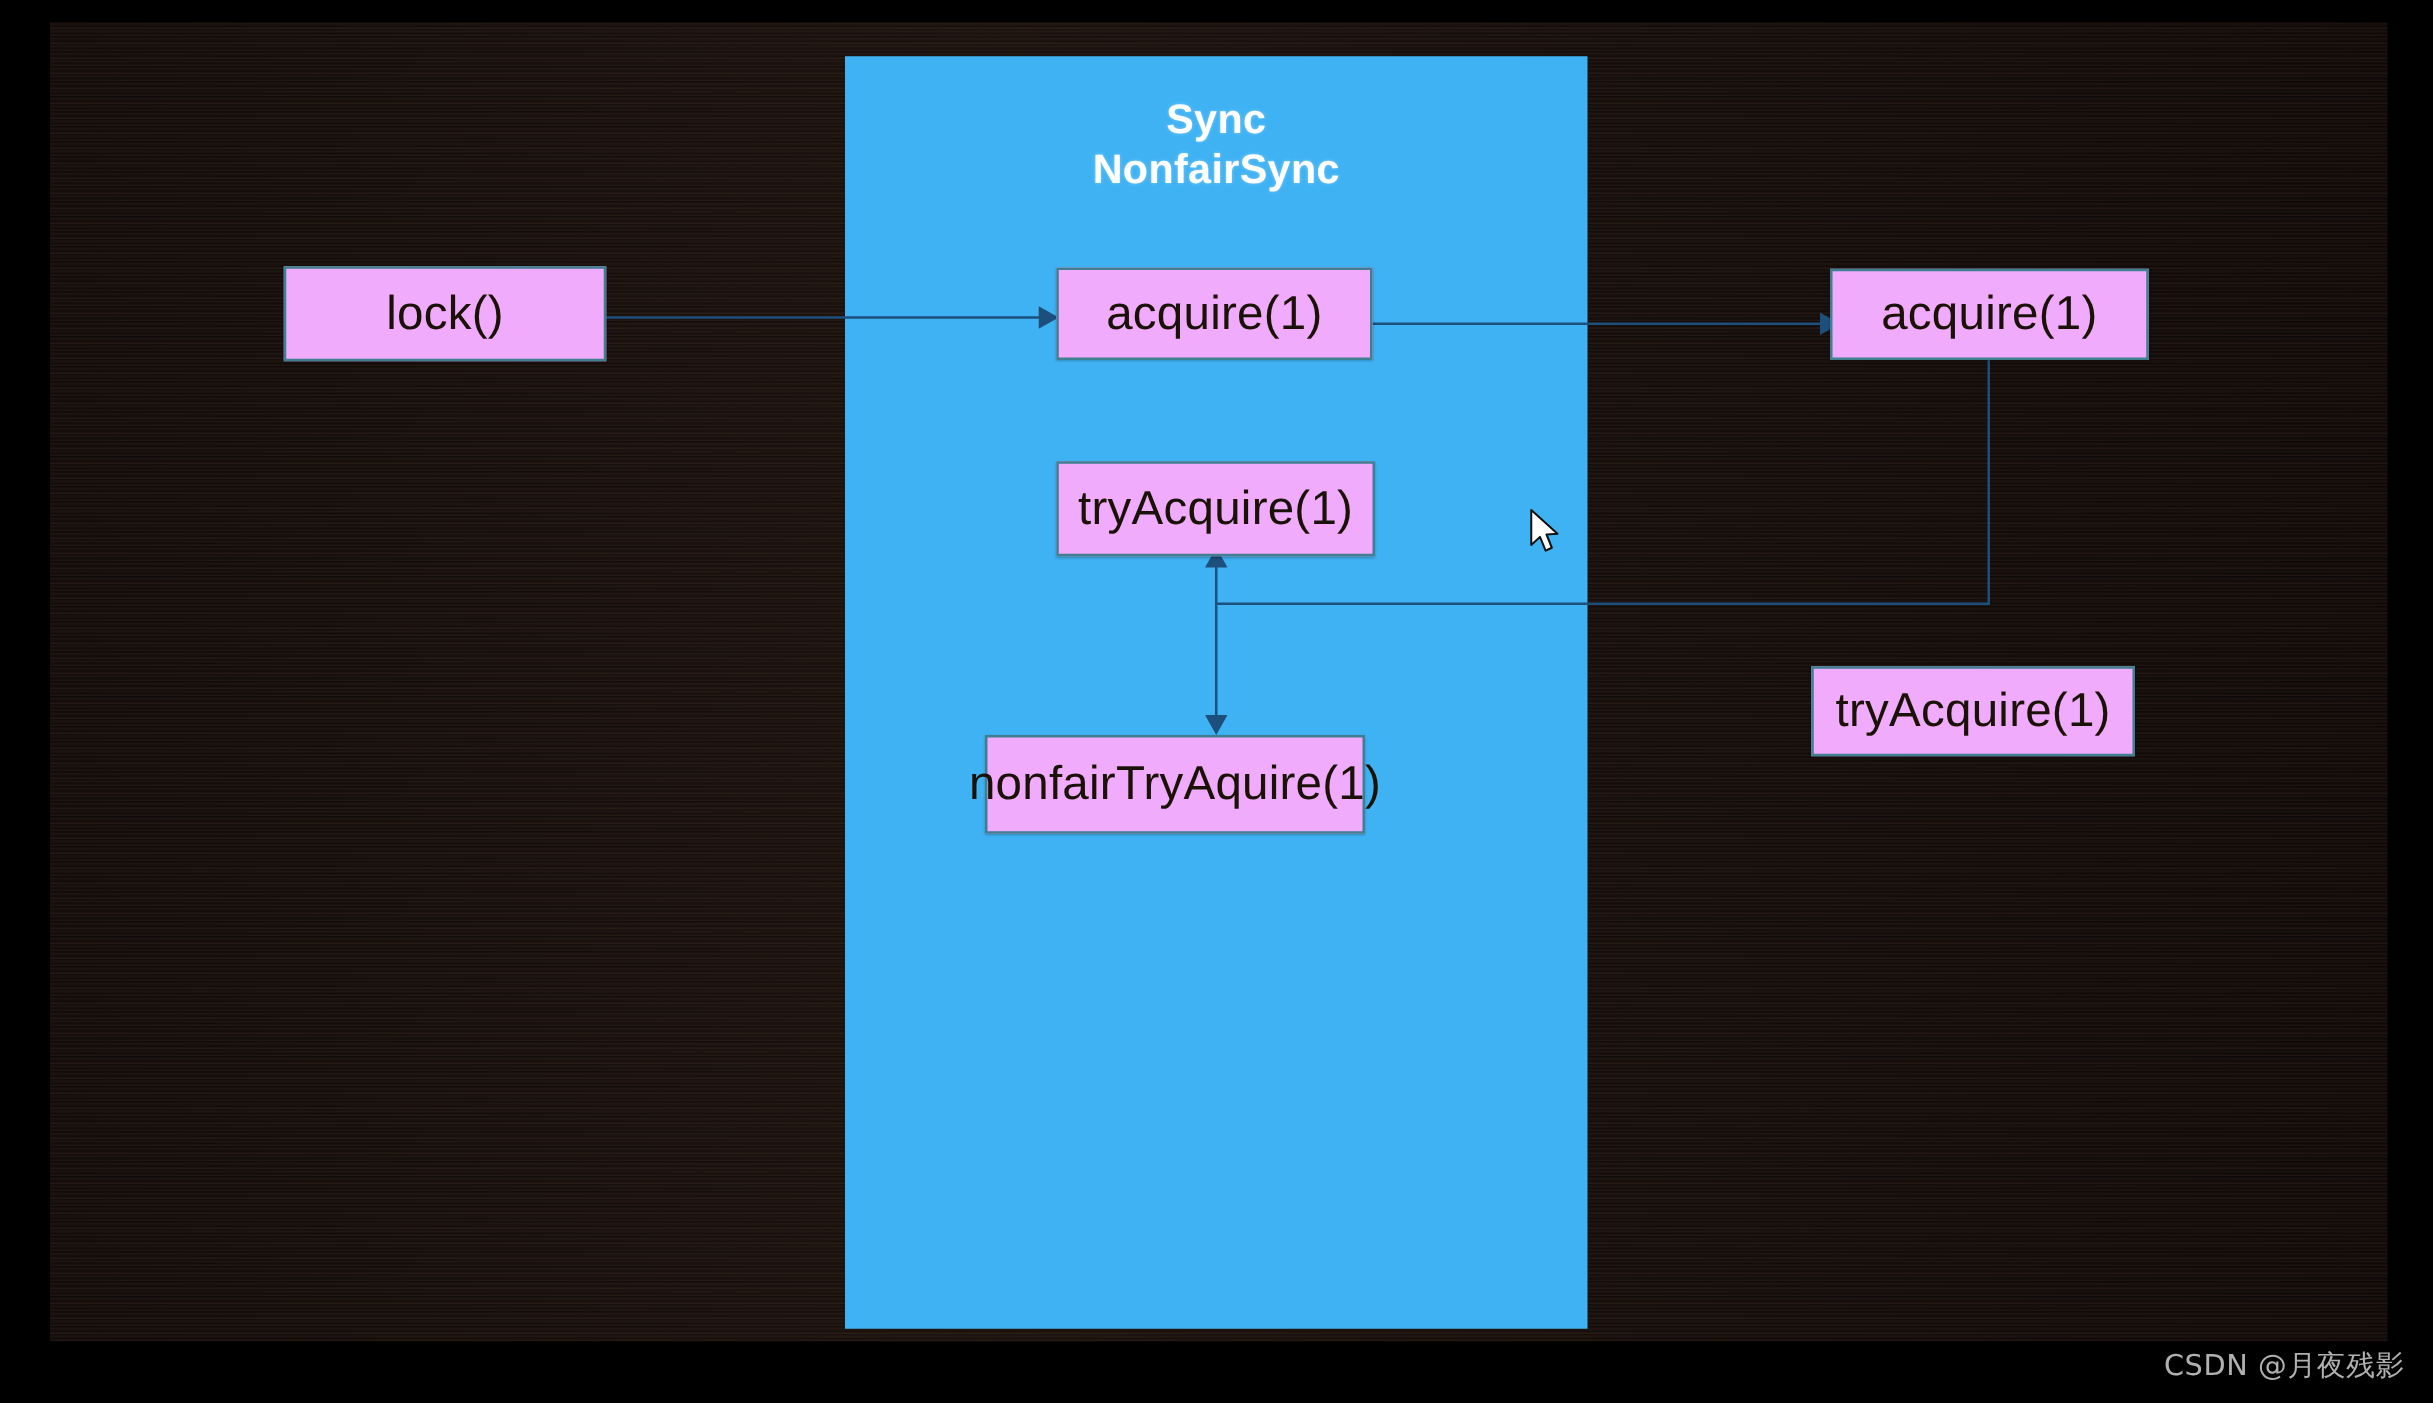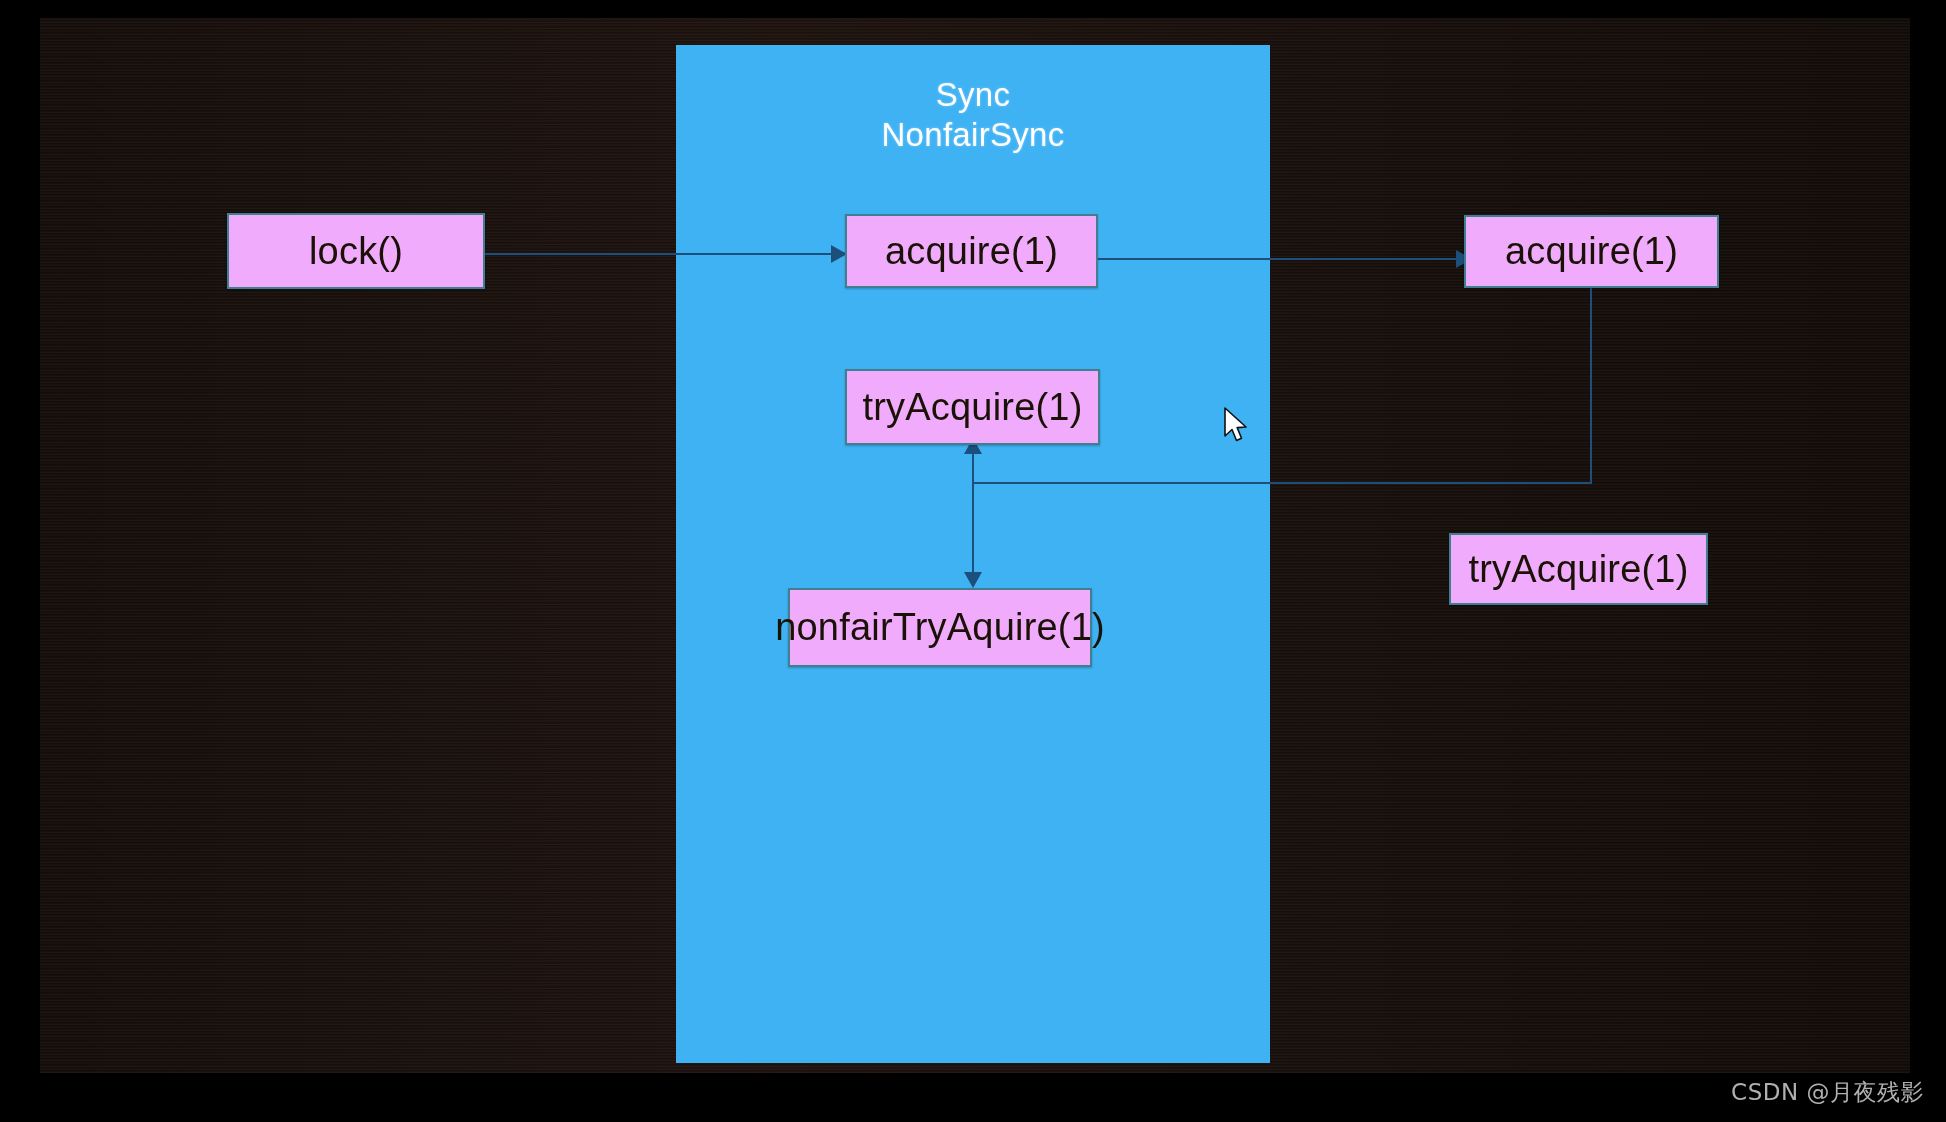--- a/index.html
+++ b/index.html
@@ -117,21 +117,21 @@
 </style>
 </head>
 <body>
 
 <div id="screen">
 
   <div class="slide-frame"></div>
 
 
   <div class="panel" style="left:676px; top:45px; width:594px; height:1018px;">
-    <div class="panel-title" style="top:30px;">Sync
+    <div class="panel-title" style="top:30px;font-weight:bold;">Sync
 NonfairSync</div>
   </div>
 
 
   <div class="conn conn-h" style="left:485px; top:253px; width:350px;"></div>
   <div class="arrowhead arrow-right" style="left:831px; top:245px;"></div>
 
   <div class="conn conn-h" style="left:1098px; top:258px; width:362px;"></div>
   <div class="arrowhead arrow-right" style="left:1456px; top:250px;"></div>
 

